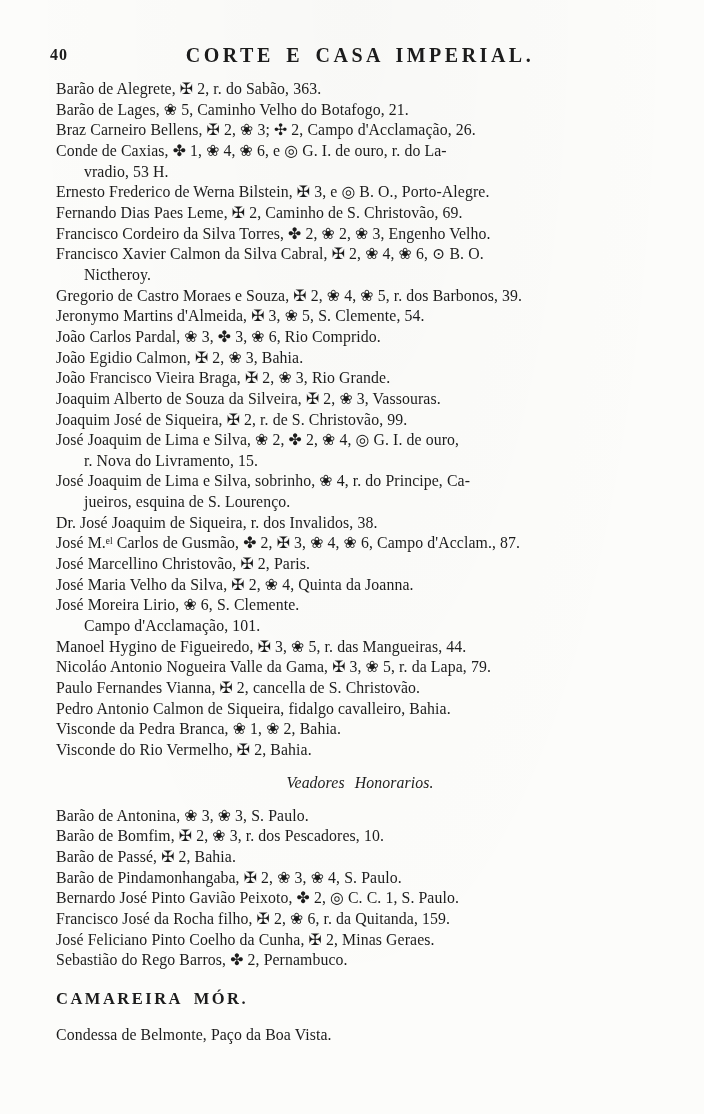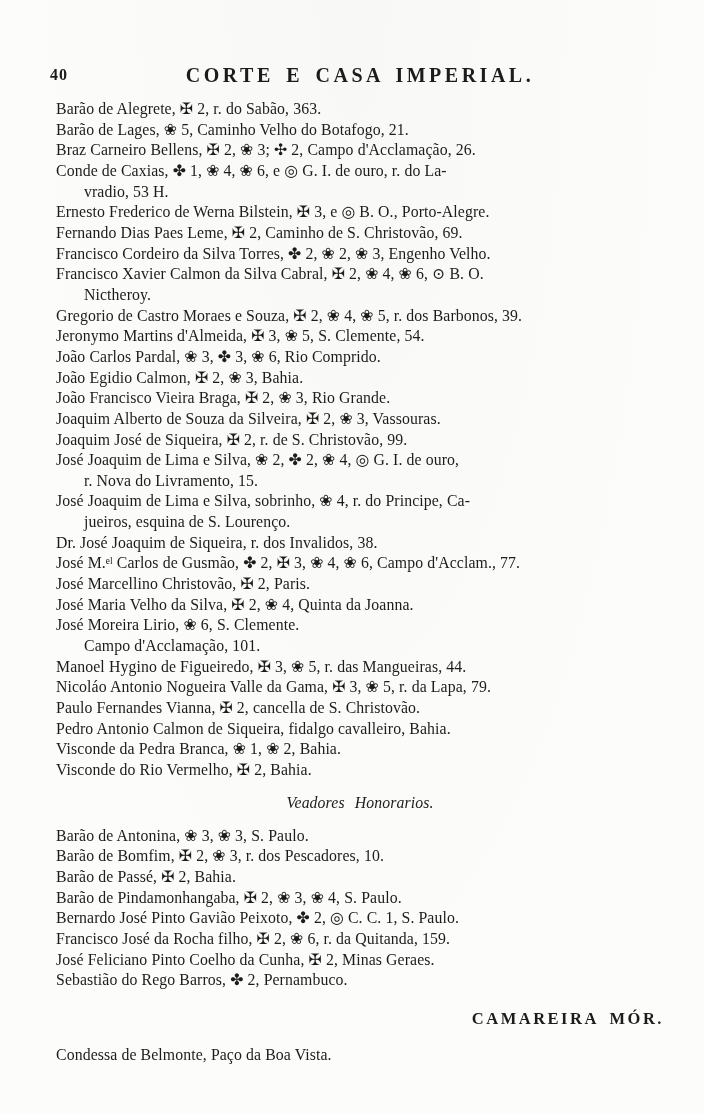--- a/index.html
+++ b/index.html
@@ -12,21 +12,21 @@
     background: #fcfcfa;
     color: #1c1c1c;
     font-family: "Liberation Serif", "DejaVu Serif", serif;
     overflow: hidden;
   }
   .page {
     position: relative;
     box-sizing: border-box;
     width: 704px;
     height: 1114px;
-    padding: 64px 40px 0 56px;
+    padding: 44px 40px 0 56px;
     background:
       radial-gradient(ellipse at 50% 0%, rgba(0,0,0,0.015), transparent 70%),
       #fcfcfa;
   }
   .header {
     position: relative;
     text-align: center;
     margin-bottom: 13px;
     height: 22px;
   }
@@ -55,21 +55,21 @@
   .content .heading_italic {
     text-align: center;
     font-style: italic;
     font-size: 15.8px;
     line-height: 20px;
     margin: 12px 0 13px;
     white-space: normal;
     word-spacing: 6px;
   }
   .content .heading_caps {
-    text-align: right;
+    text-align: left;
     font-weight: bold;
     font-size: 16.5px;
     line-height: 22px;
     letter-spacing: 2.5px;
     word-spacing: 5px;
     margin: 17px 0 15px;
     white-space: normal;
   }
   
   .content .line, .header { text-rendering: optimizeLegibility; }
@@ -98,21 +98,21 @@
       <div class="line entry">João Carlos Pardal, ❀ 3, ✤ 3, ❀ 6, Rio Comprido.</div>
       <div class="line entry">João Egidio Calmon, ✠ 2, ❀ 3, Bahia.</div>
       <div class="line entry">João Francisco Vieira Braga, ✠ 2, ❀ 3, Rio Grande.</div>
       <div class="line entry">Joaquim Alberto de Souza da Silveira, ✠ 2, ❀ 3, Vassouras.</div>
       <div class="line entry">Joaquim José de Siqueira, ✠ 2, r. de S. Christovão, 99.</div>
       <div class="line entry">José Joaquim de Lima e Silva, ❀ 2, ✤ 2, ❀ 4, ◎ G. I. de ouro,</div>
       <div class="line cont">r. Nova do Livramento, 15.</div>
       <div class="line entry">José Joaquim de Lima e Silva, sobrinho, ❀ 4, r. do Principe, Ca-</div>
       <div class="line cont">jueiros, esquina de S. Lourenço.</div>
       <div class="line entry">Dr. José Joaquim de Siqueira, r. dos Invalidos, 38.</div>
-      <div class="line entry">José M.ᵉˡ Carlos de Gusmão, ✤ 2, ✠ 3, ❀ 4, ❀ 6, Campo d'Acclam., 77.</div>
+      <div class="line entry">José M.ᵉˡ Carlos de Gusmão, ✤ 2, ✠ 3, ❀ 4, ❀ 6, Campo d'Acclam., 87.</div>
       <div class="line entry">José Marcellino Christovão, ✠ 2, Paris.</div>
       <div class="line entry">José Maria Velho da Silva, ✠ 2, ❀ 4, Quinta da Joanna.</div>
       <div class="line entry">José Moreira Lirio, ❀ 6, S. Clemente.</div>
       <div class="line cont">Campo d'Acclamação, 101.</div>
       <div class="line entry">Manoel Hygino de Figueiredo, ✠ 3, ❀ 5, r. das Mangueiras, 44.</div>
       <div class="line entry">Nicoláo Antonio Nogueira Valle da Gama, ✠ 3, ❀ 5, r. da Lapa, 79.</div>
       <div class="line entry">Paulo Fernandes Vianna, ✠ 2, cancella de S. Christovão.</div>
       <div class="line entry">Pedro Antonio Calmon de Siqueira, fidalgo cavalleiro, Bahia.</div>
       <div class="line entry">Visconde da Pedra Branca, ❀ 1, ❀ 2, Bahia.</div>
       <div class="line entry">Visconde do Rio Vermelho, ✠ 2, Bahia.</div>

